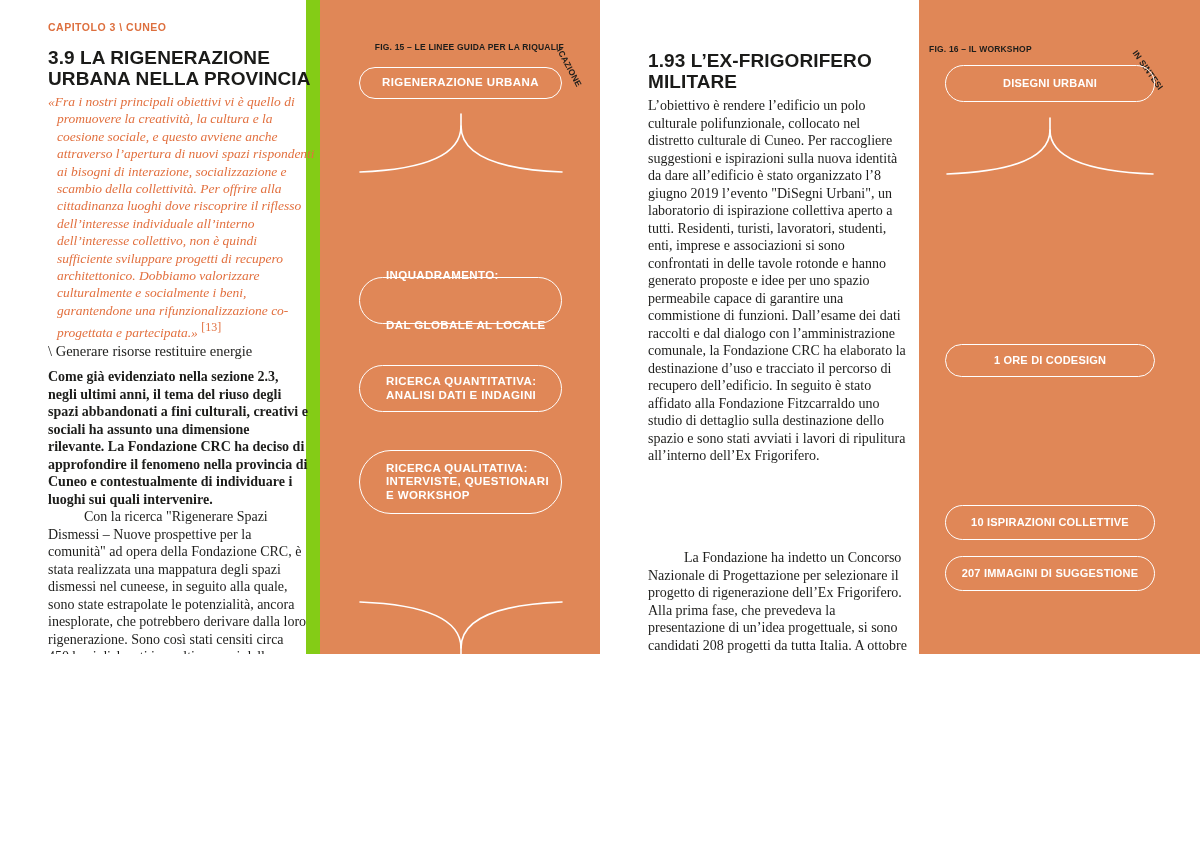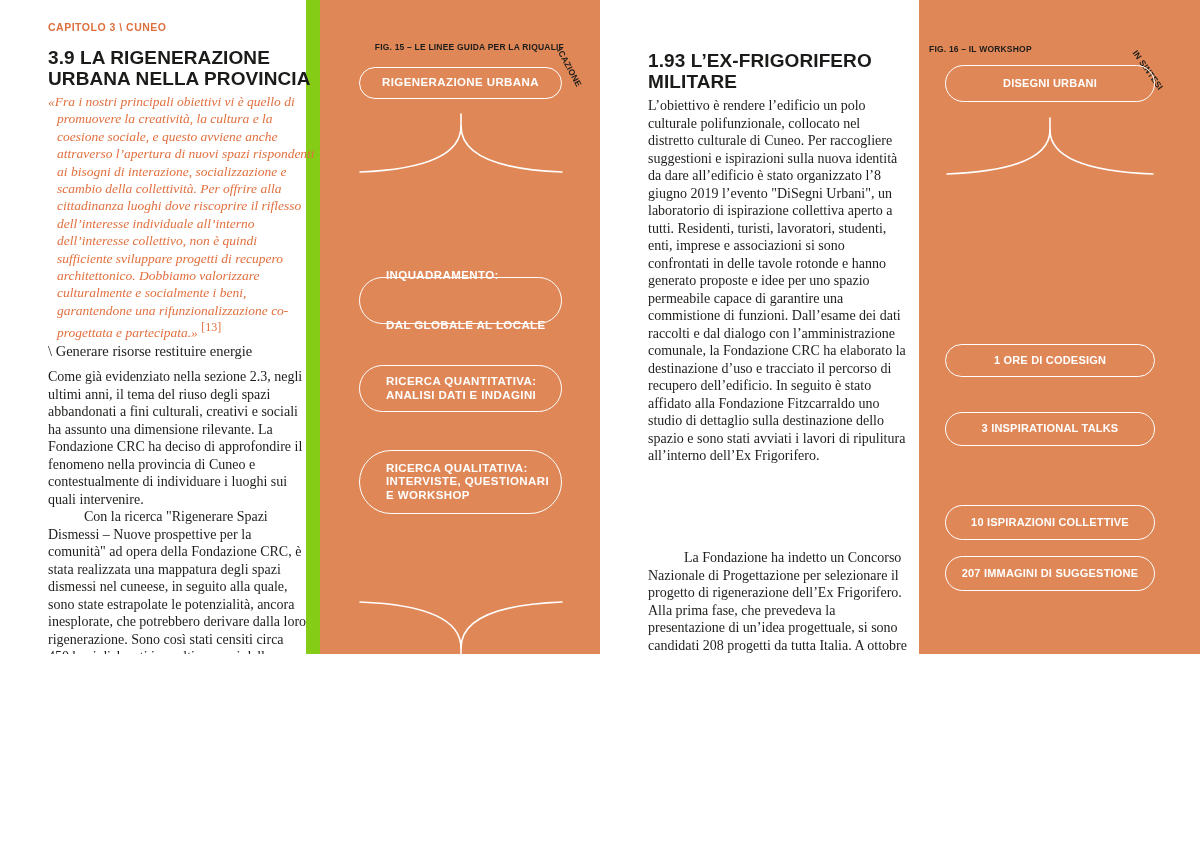--- a/index.html
+++ b/index.html
@@ -21,21 +21,21 @@
   .pull-quote{position:absolute;left:48px;top:93px;width:258px;margin:0;
               font:italic 500 13.5px/17.4px "Liberation Serif",serif;color:#E2703F;
               padding-left:9px;text-indent:-9px;}
   .pull-quote sup{font-size:12px;font-style:normal;letter-spacing:0;}
   .quote-caption{position:absolute;left:48px;top:342px;
                  font:400 14.5px/18px "Liberation Serif",serif;color:#1D1D1B;}
 
   .body-copy{position:absolute;left:48px;margin:0;width:260px;
              font:400 14px/17.5px "Liberation Serif",serif;color:#1D1D1B;}
   .indent{text-indent:36px;}
-  .pl-p1{top:368px;} .pl-p2{top:508px;}
+  .pl-p1{top:368px;font-weight:bold;} .pl-p2{top:508px;}
   .pr-p1{top:97px;}  .pr-p2{top:517px;margin-top:32px;}
 
   .page-num{position:absolute;left:48px;top:804px;
             font:700 13px/1 "Liberation Sans",sans-serif;color:#DD6F3E;}
 
   
   .panel{position:absolute;top:0;height:846px;background:#E08757;}
   .panel-fig15{left:320px;width:294px;}
   .panel-fig16{left:919px;width:281px;}
 
@@ -149,23 +149,20 @@
       </div>
 
     <svg class="connector c16-split" width="218" height="78" viewBox="0 0 218 78">
       <path d="M109,2 L109,14 Q109,54 6,58"></path>
       <path d="M109,14 Q109,54 212,58"></path>
     </svg>
 
     <div class="pill p16-b1">
         <span>1 ORE DI CODESIGN</span>
       </div>
-    <div class="pill p16-b2">
-        <span>3 INSPIRATIONAL TALKS</span>
-      </div>
     <div class="pill p16-b3">
         <span>10 ISPIRAZIONI COLLETTIVE</span>
       </div>
     <div class="pill p16-b4">
         <span>207 IMMAGINI DI SUGGESTIONE</span>
       </div>
 
     <svg class="connector c16-merge" width="218" height="80" viewBox="0 0 218 80">
       <path d="M6,6 Q109,10 109,52 L109,76"></path>
       <path d="M212,6 Q109,10 109,52"></path>

